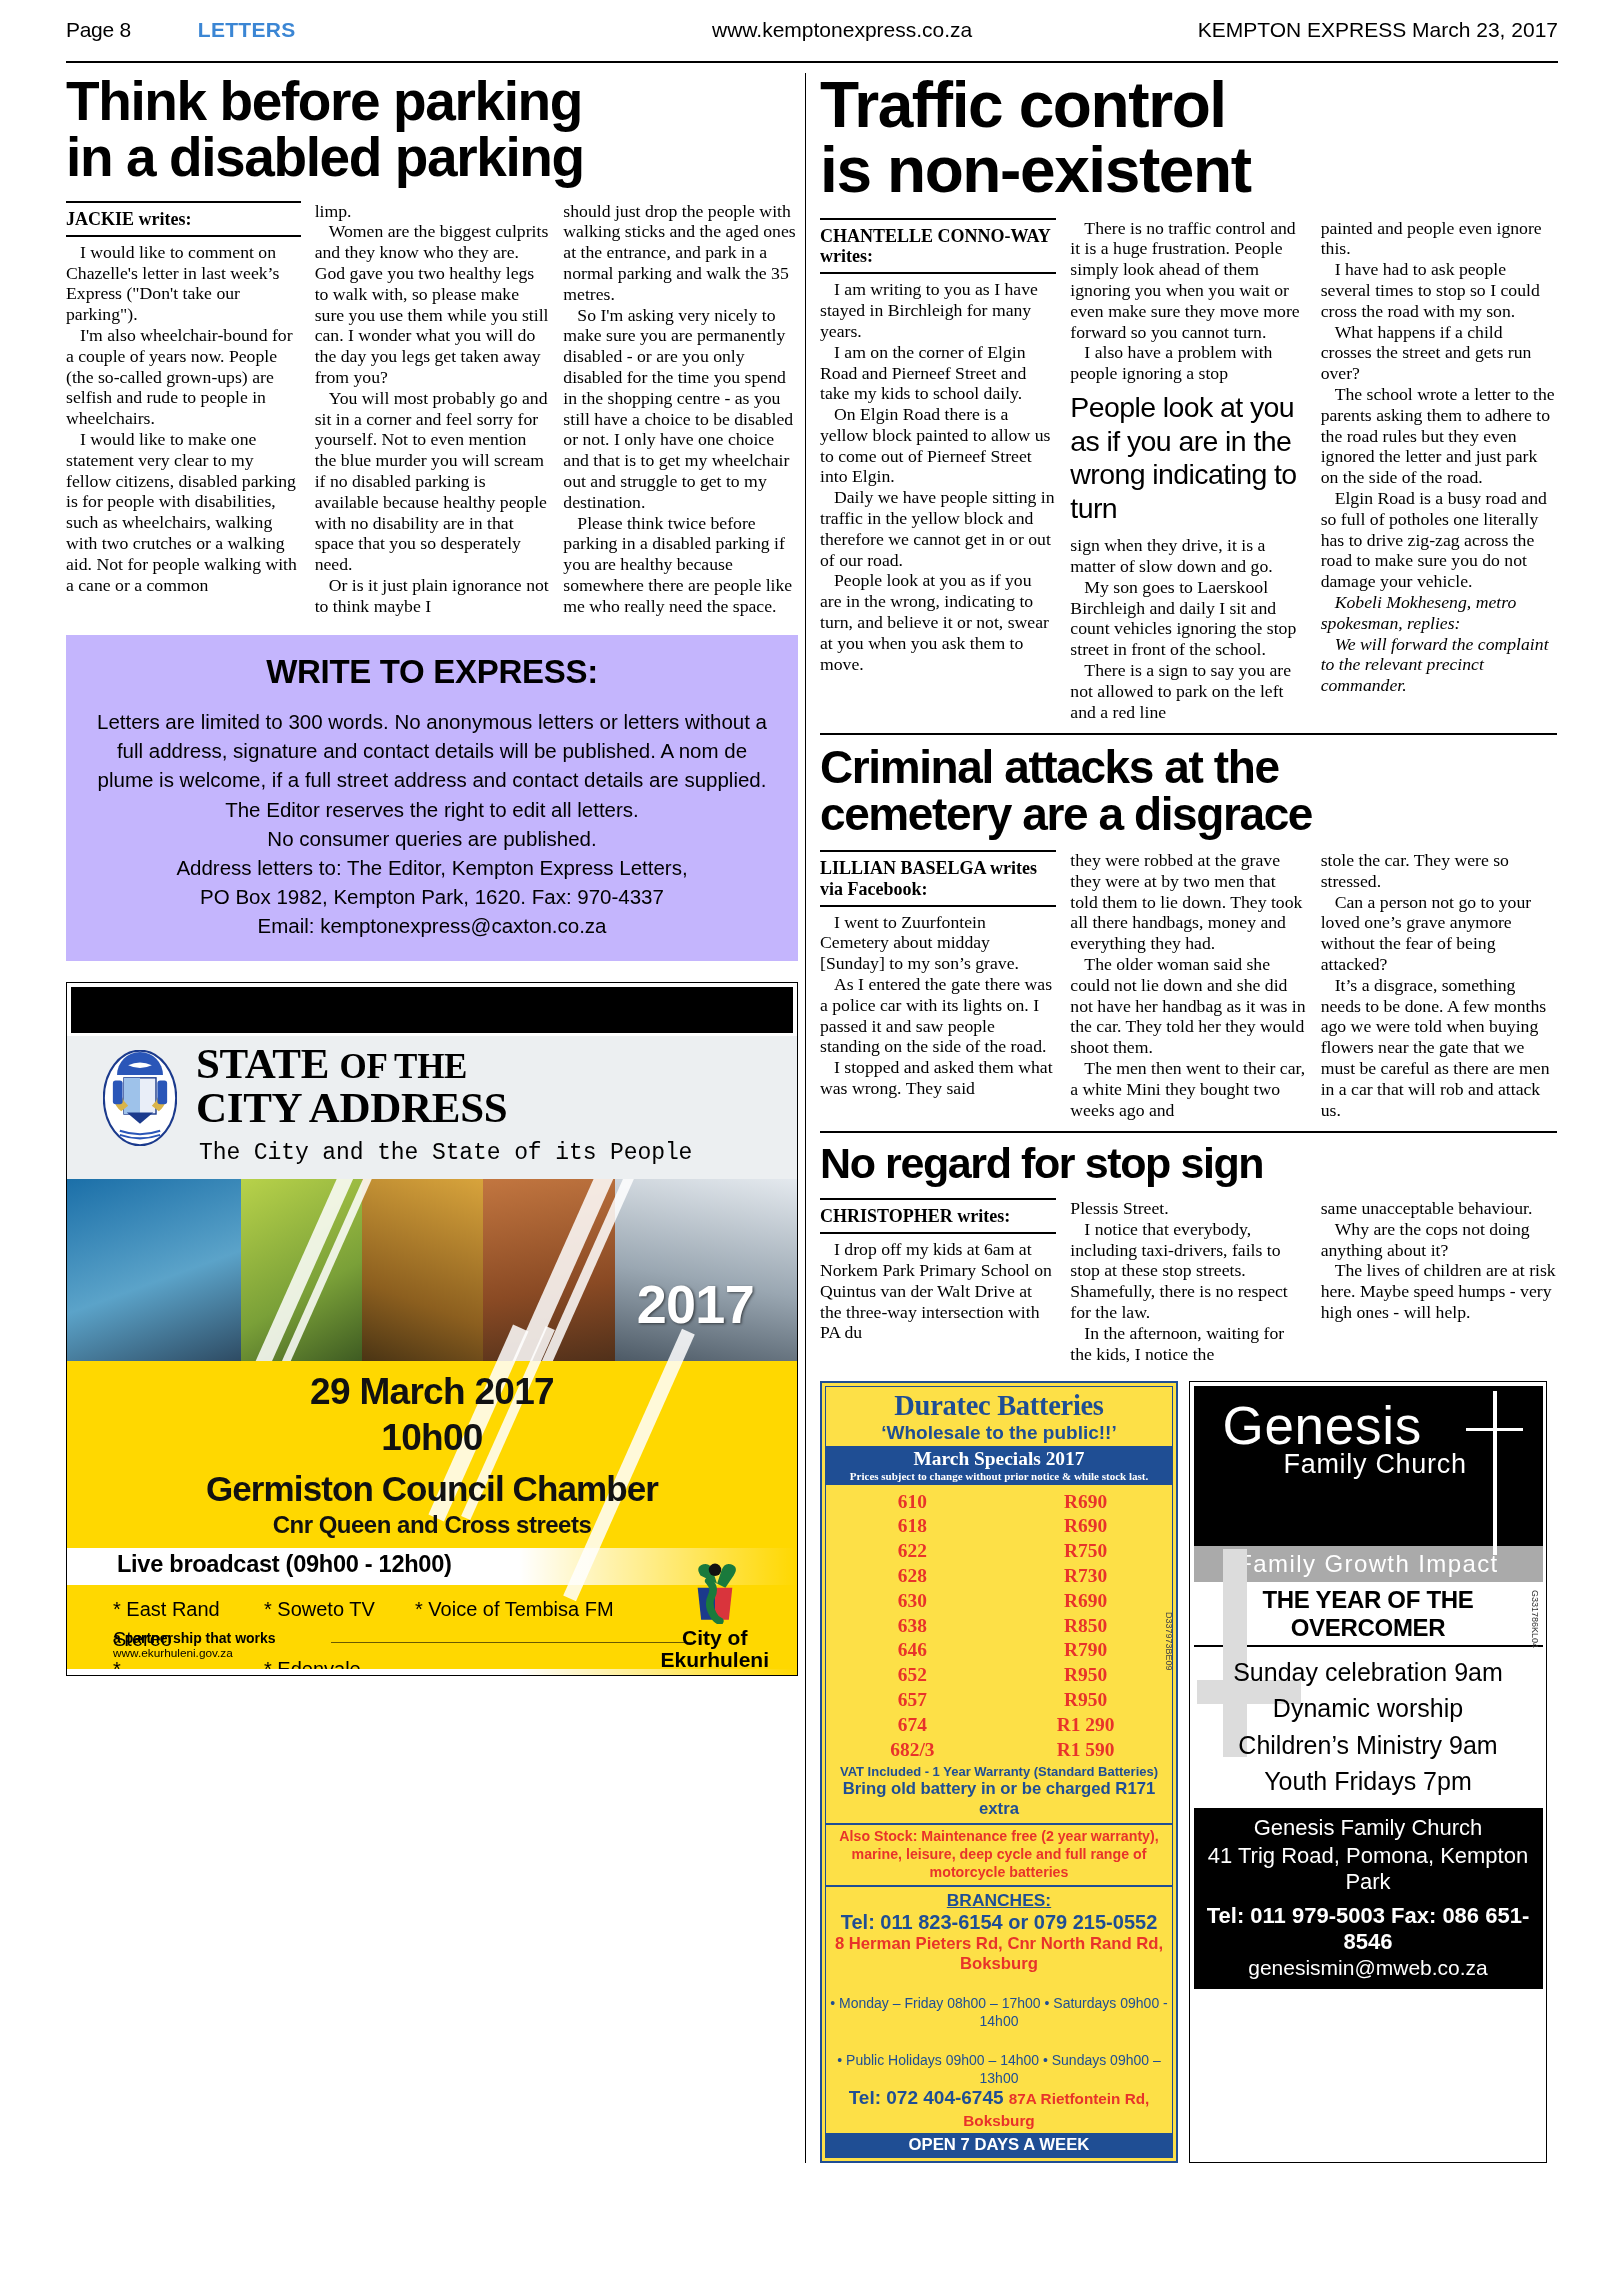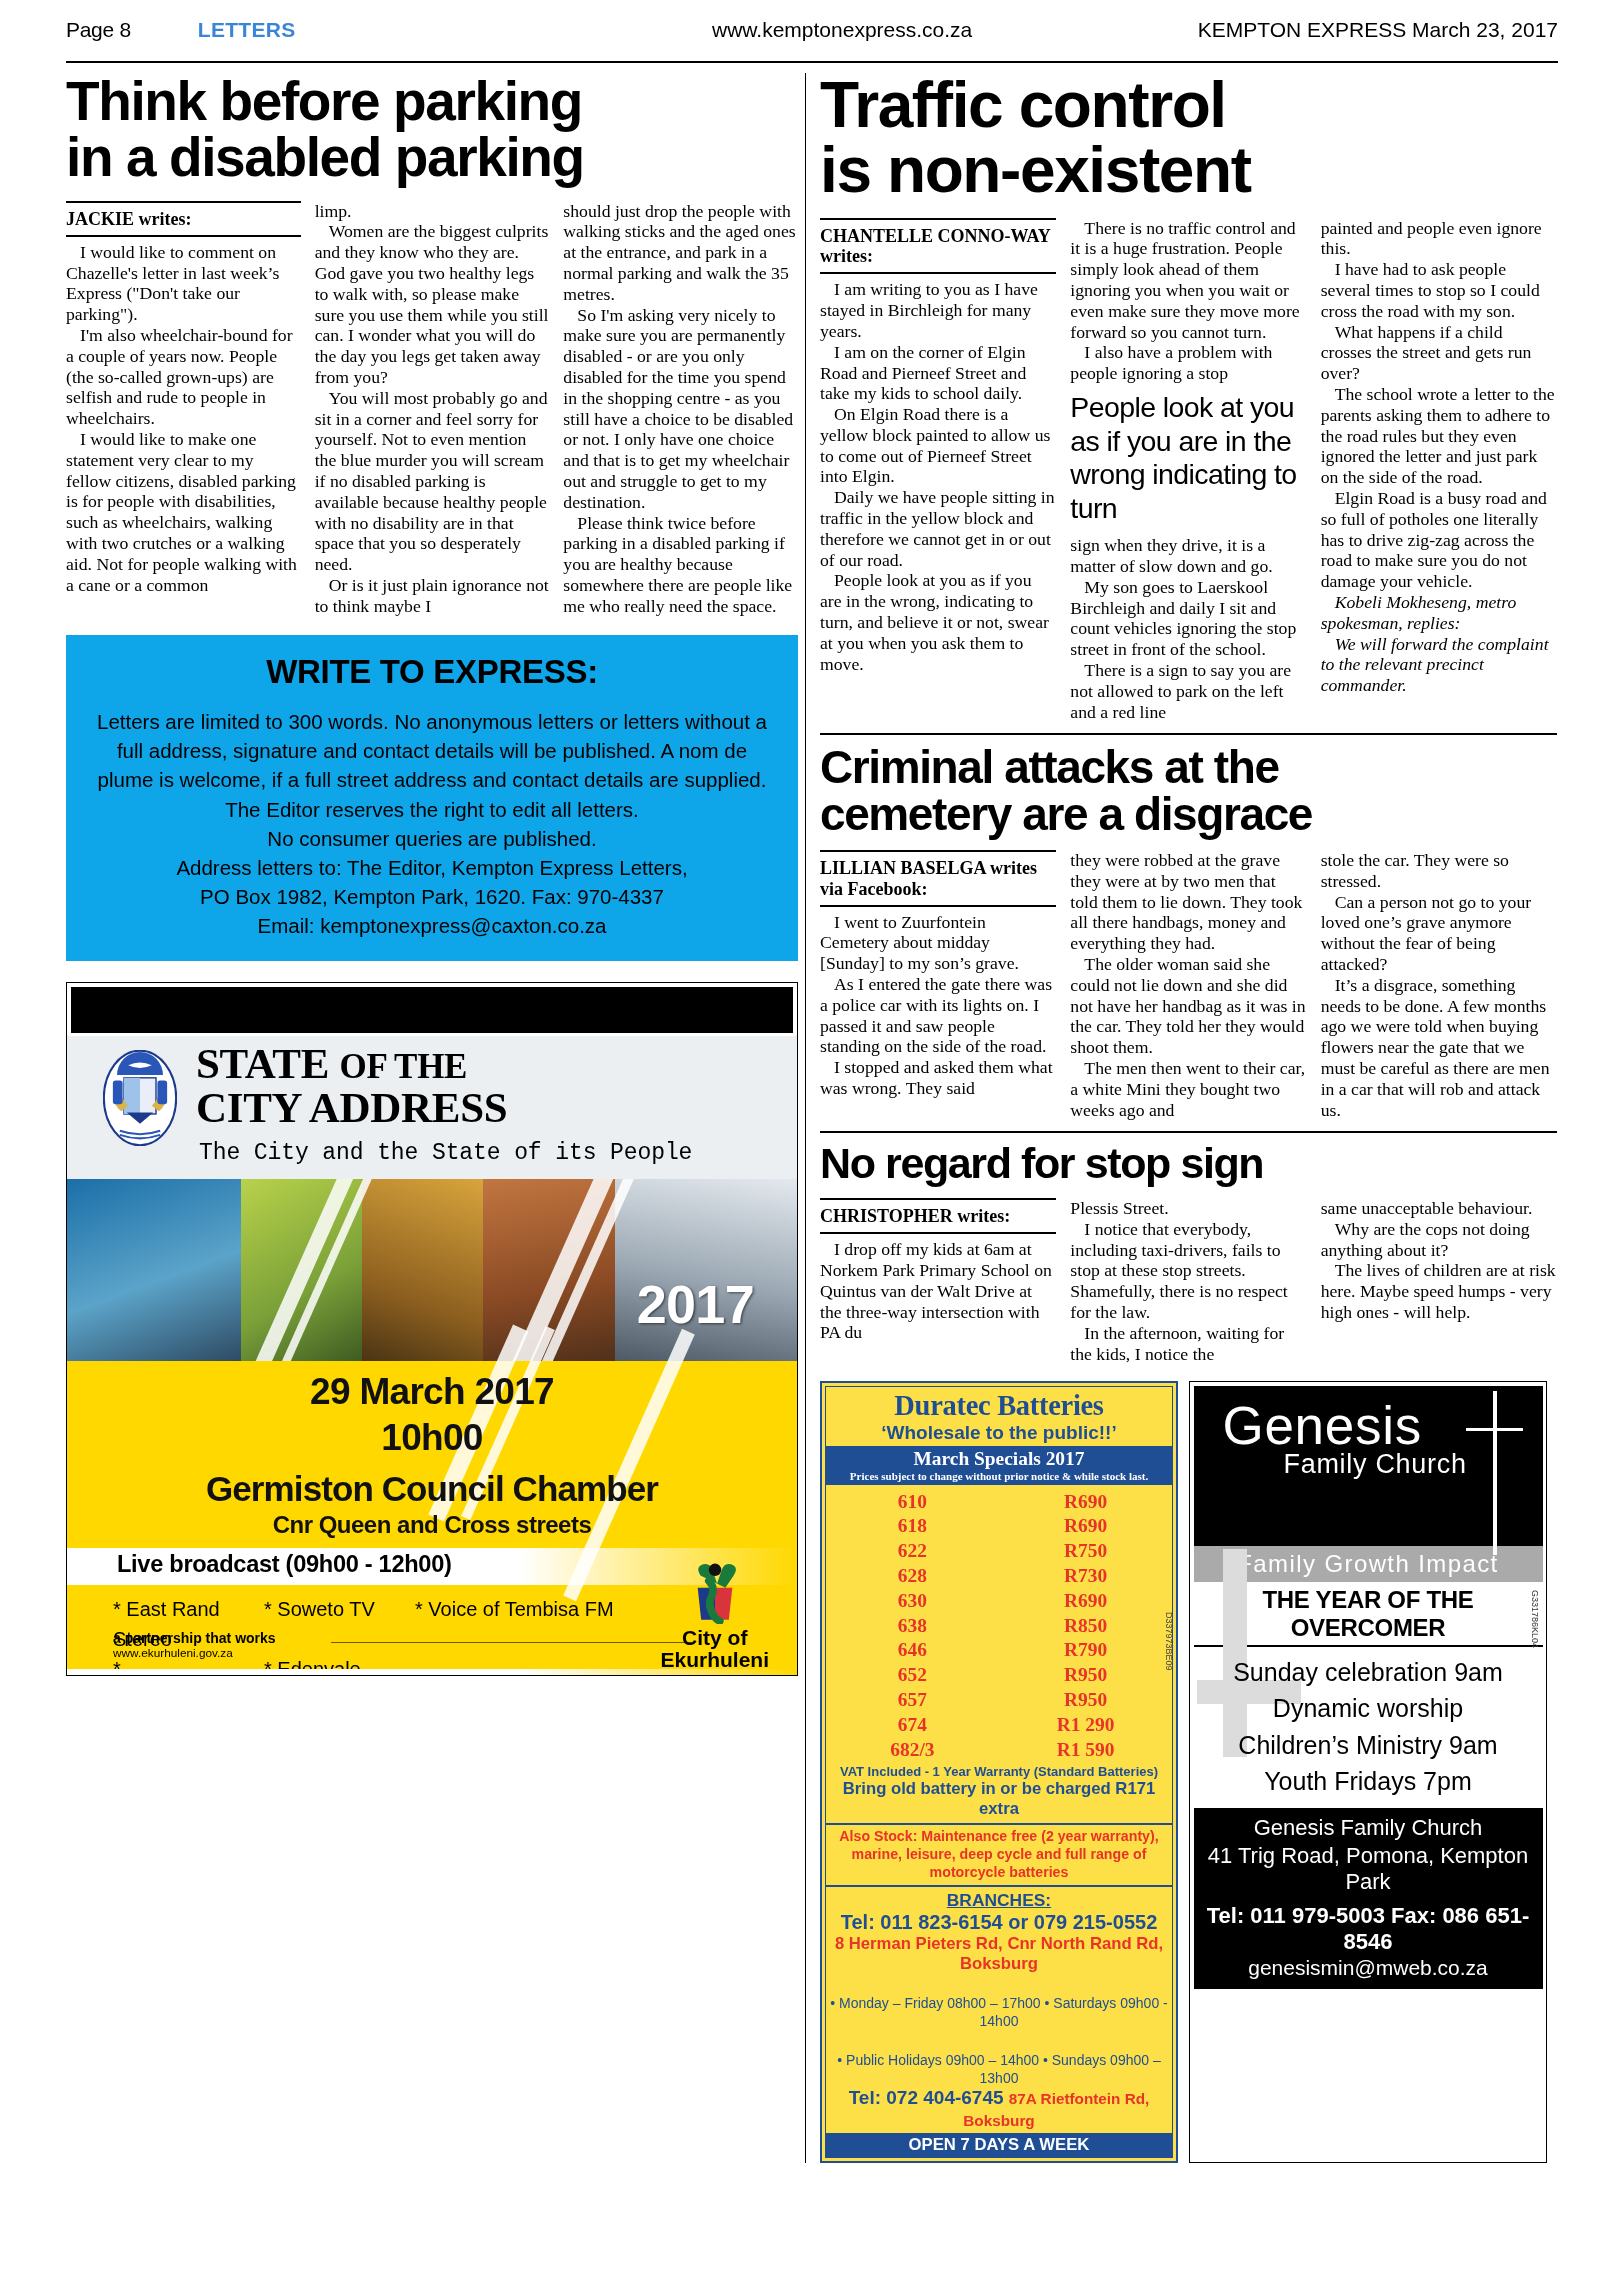--- a/index.html
+++ b/index.html
@@ -61,21 +61,21 @@
   .pullquote {
     font-family: "Liberation Sans", sans-serif;
     font-size: 28.5px;
     line-height: 1.18;
     letter-spacing: -0.6px;
     margin: 7px 0 9.7px 0;
   }
 
   
   .wte {
-    background: #0ea5e9;
+    background: #c4b5fd;
     margin-top: 18px;
     padding: 18px 23.6px 21px 23.6px;
     text-align: center;
   }
   .wte-title {
     font-family: "Liberation Sans", sans-serif;
     font-weight: bold;
     font-size: 33px;
     letter-spacing: -0.3px;
     margin-bottom: 16.7px;

